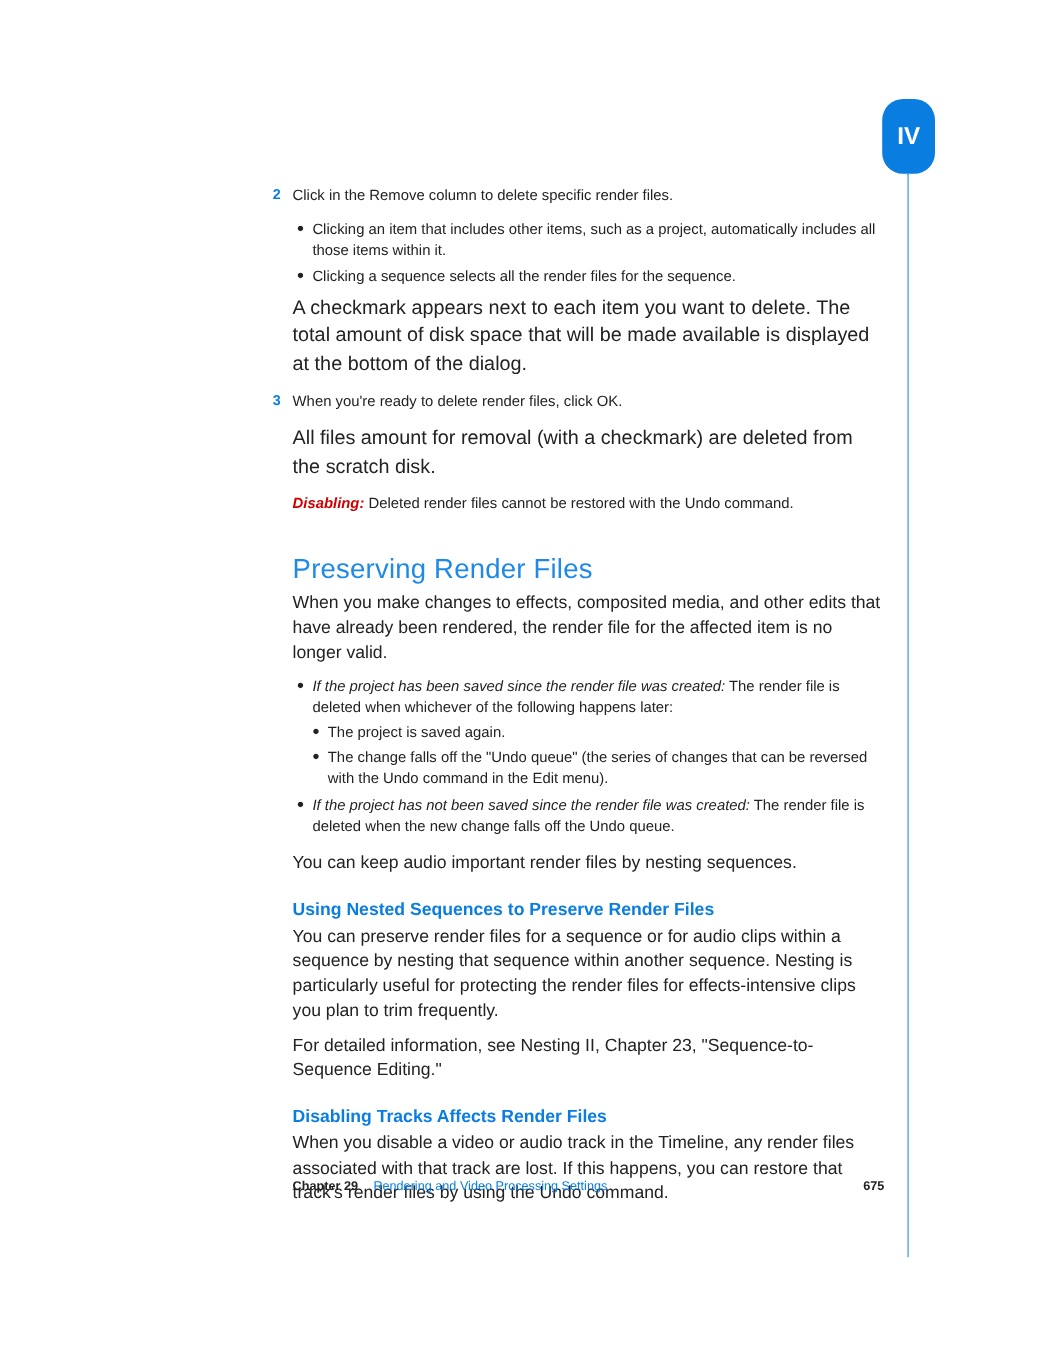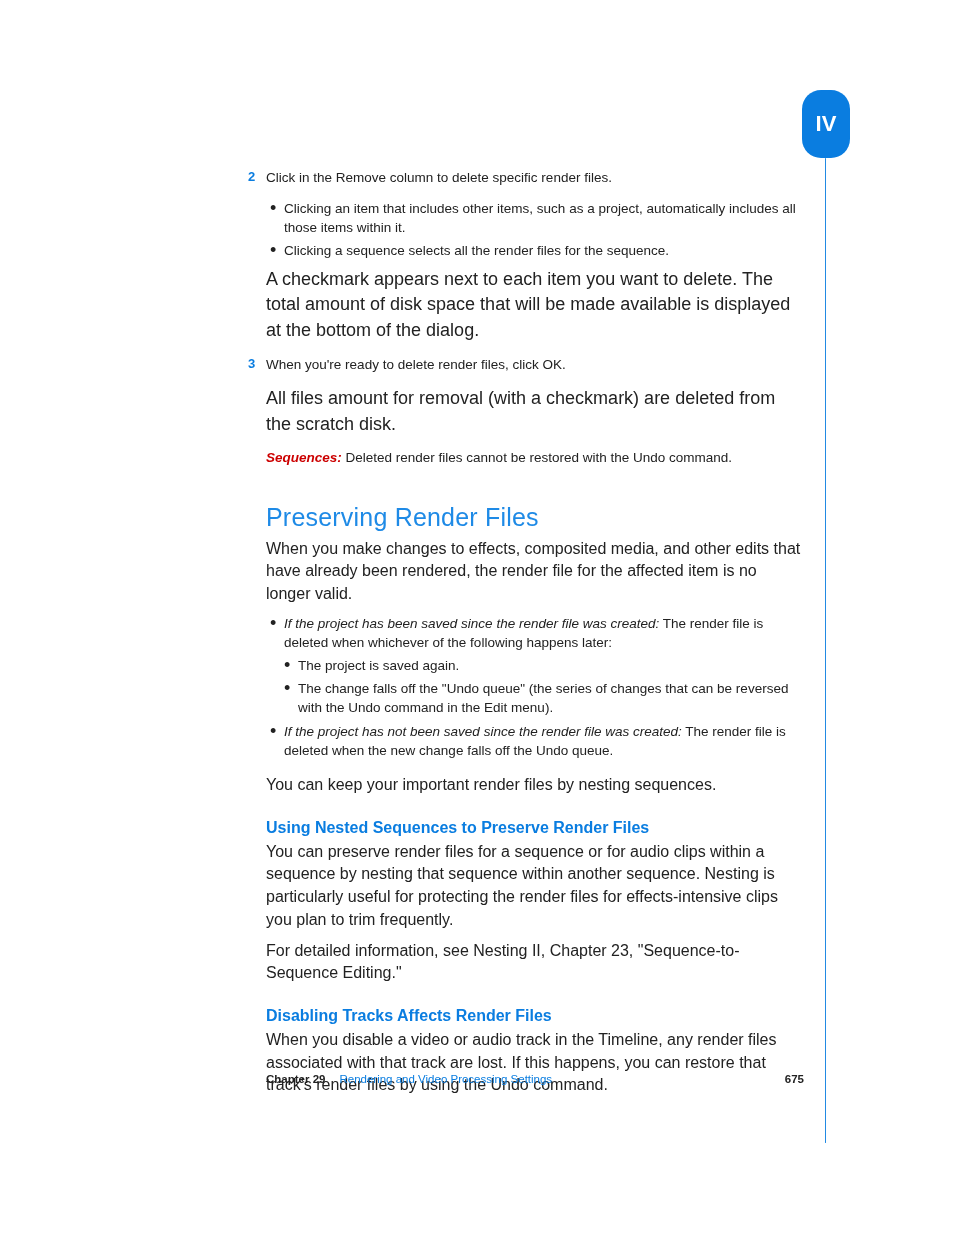--- a/index.html
+++ b/index.html
@@ -145,41 +145,41 @@
   </ul>
   <div class="body-in-step">A checkmark appears next to each item you want to delete. The total amount of disk space that will be made available is displayed at the bottom of the dialog.</div>
 
   <div class="step" style="margin-top:12px;">
     <span class="num">3</span>
     <span>When you're ready to delete render files, click OK.</span>
   </div>
   <div class="body-in-step">All files amount for removal (with a checkmark) are deleted from the scratch disk.</div>
 
   <div class="important-line">
-    <span class="important">Sequences:</span><span> Deleted render files cannot be restored with the Undo command.</span>
+    <span class="important">Disabling:</span><span> Deleted render files cannot be restored with the Undo command.</span>
   </div>
 
   <div class="section">
     <h2 class="h1">Preserving Render Files</h2>
     <p class="para">When you make changes to effects, composited media, and other edits that have already been rendered, the render file for the affected item is no longer valid.</p>
 
     <ul class="bul-section">
       <li>
         <span class="ital">If the project has been saved since the render file was created:</span><span> The render file is deleted when whichever of the following happens later:</span>
         <ul class="ul2" style="padding-left:14px; margin-left:0;">
           <li>The project is saved again.</li>
           <li>The change falls off the "Undo queue" (the series of changes that can be reversed with the Undo command in the Edit menu).</li>
         </ul>
       </li>
       <li>
         <span class="ital">If the project has not been saved since the render file was created:</span><span> The render file is deleted when the new change falls off the Undo queue.</span>
       </li>
     </ul>
 
-    <p class="para" style="margin-top:14px;">You can keep your important render files by nesting sequences.</p>
+    <p class="para" style="margin-top:14px;">You can keep audio important render files by nesting sequences.</p>
 
     <h3 class="h2">Using Nested Sequences to Preserve Render Files</h3>
     <p class="para">You can preserve render files for a sequence or for audio clips within a sequence by nesting that sequence within another sequence. Nesting is particularly useful for protecting the render files for effects-intensive clips you plan to trim frequently.</p>
     <p class="para">For detailed information, see Nesting II, Chapter 23, "Sequence-to-Sequence Editing."</p>
 
     <h3 class="h2">Disabling Tracks Affects Render Files</h3>
     <p class="para">When you disable a video or audio track in the Timeline, any render files associated with that track are lost. If this happens, you can restore that track's render files by using the Undo command.</p>
   </div>
 
 </div>

